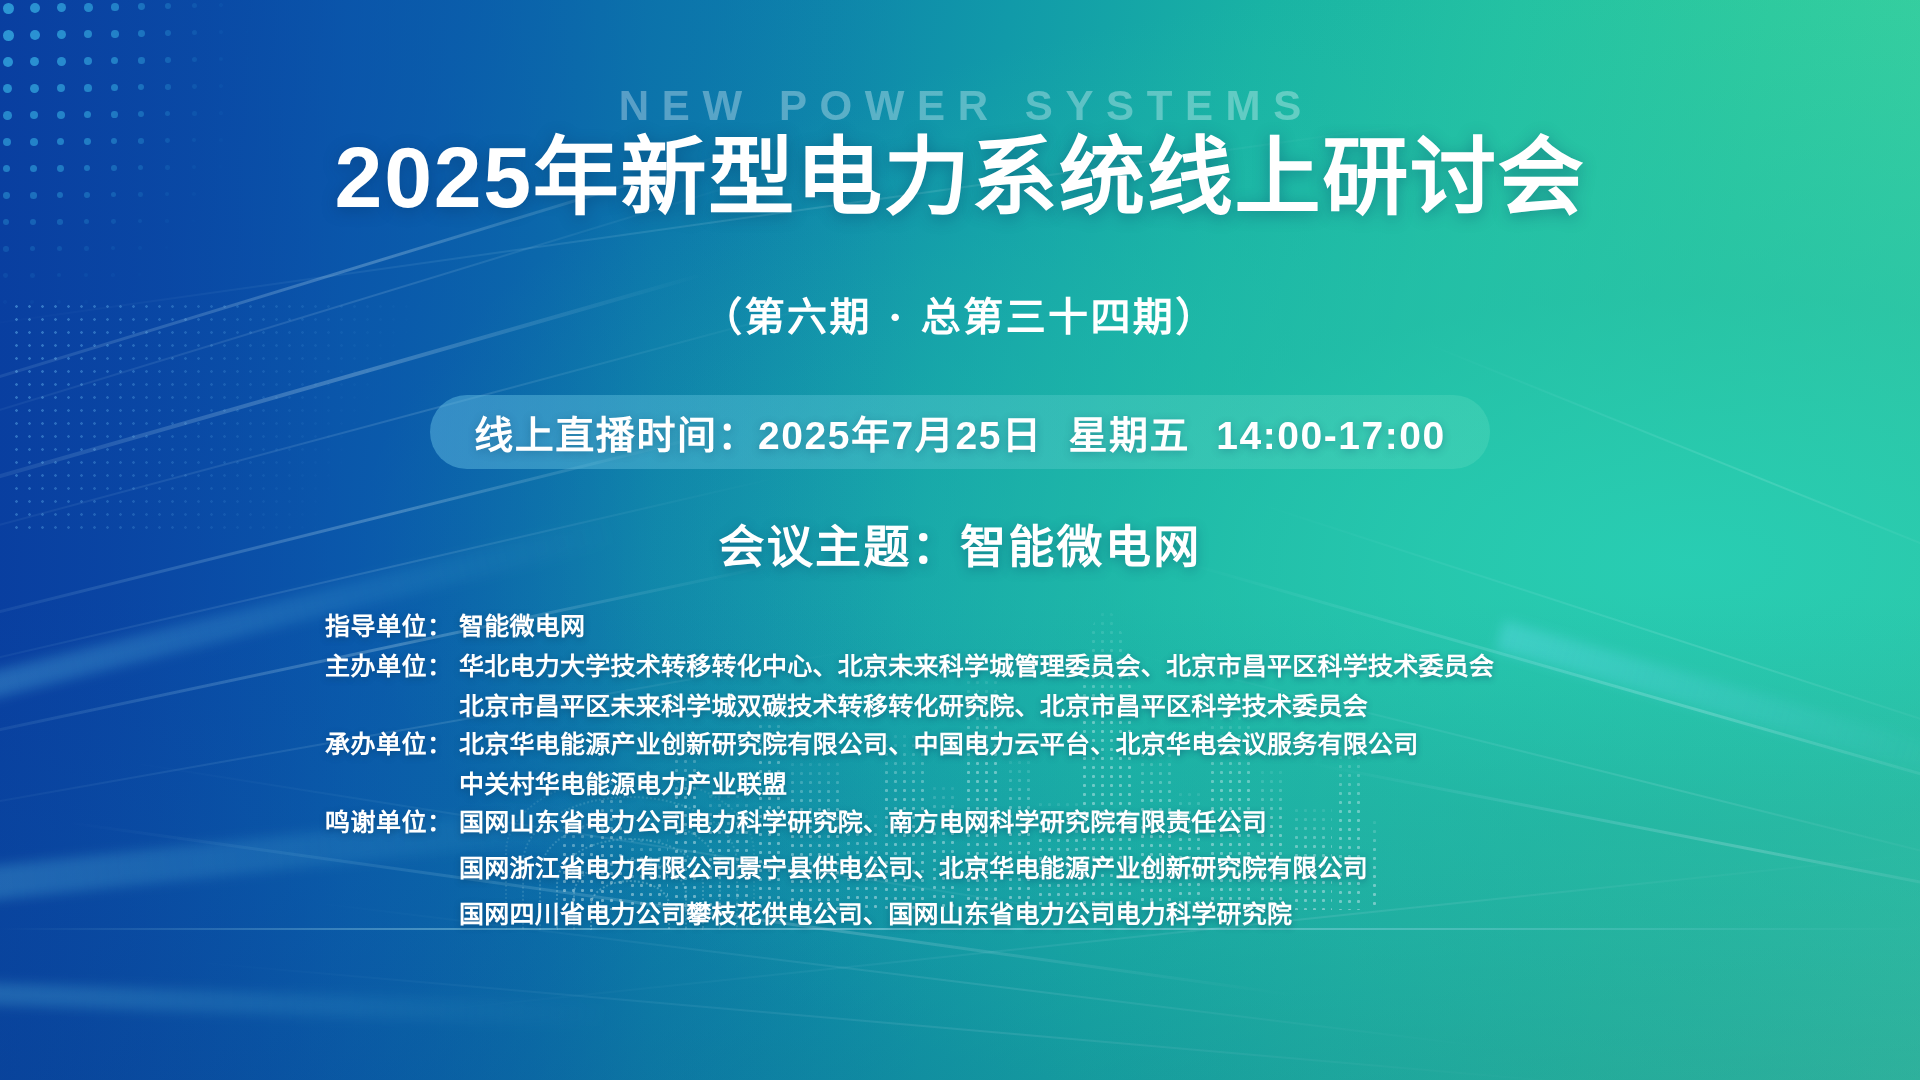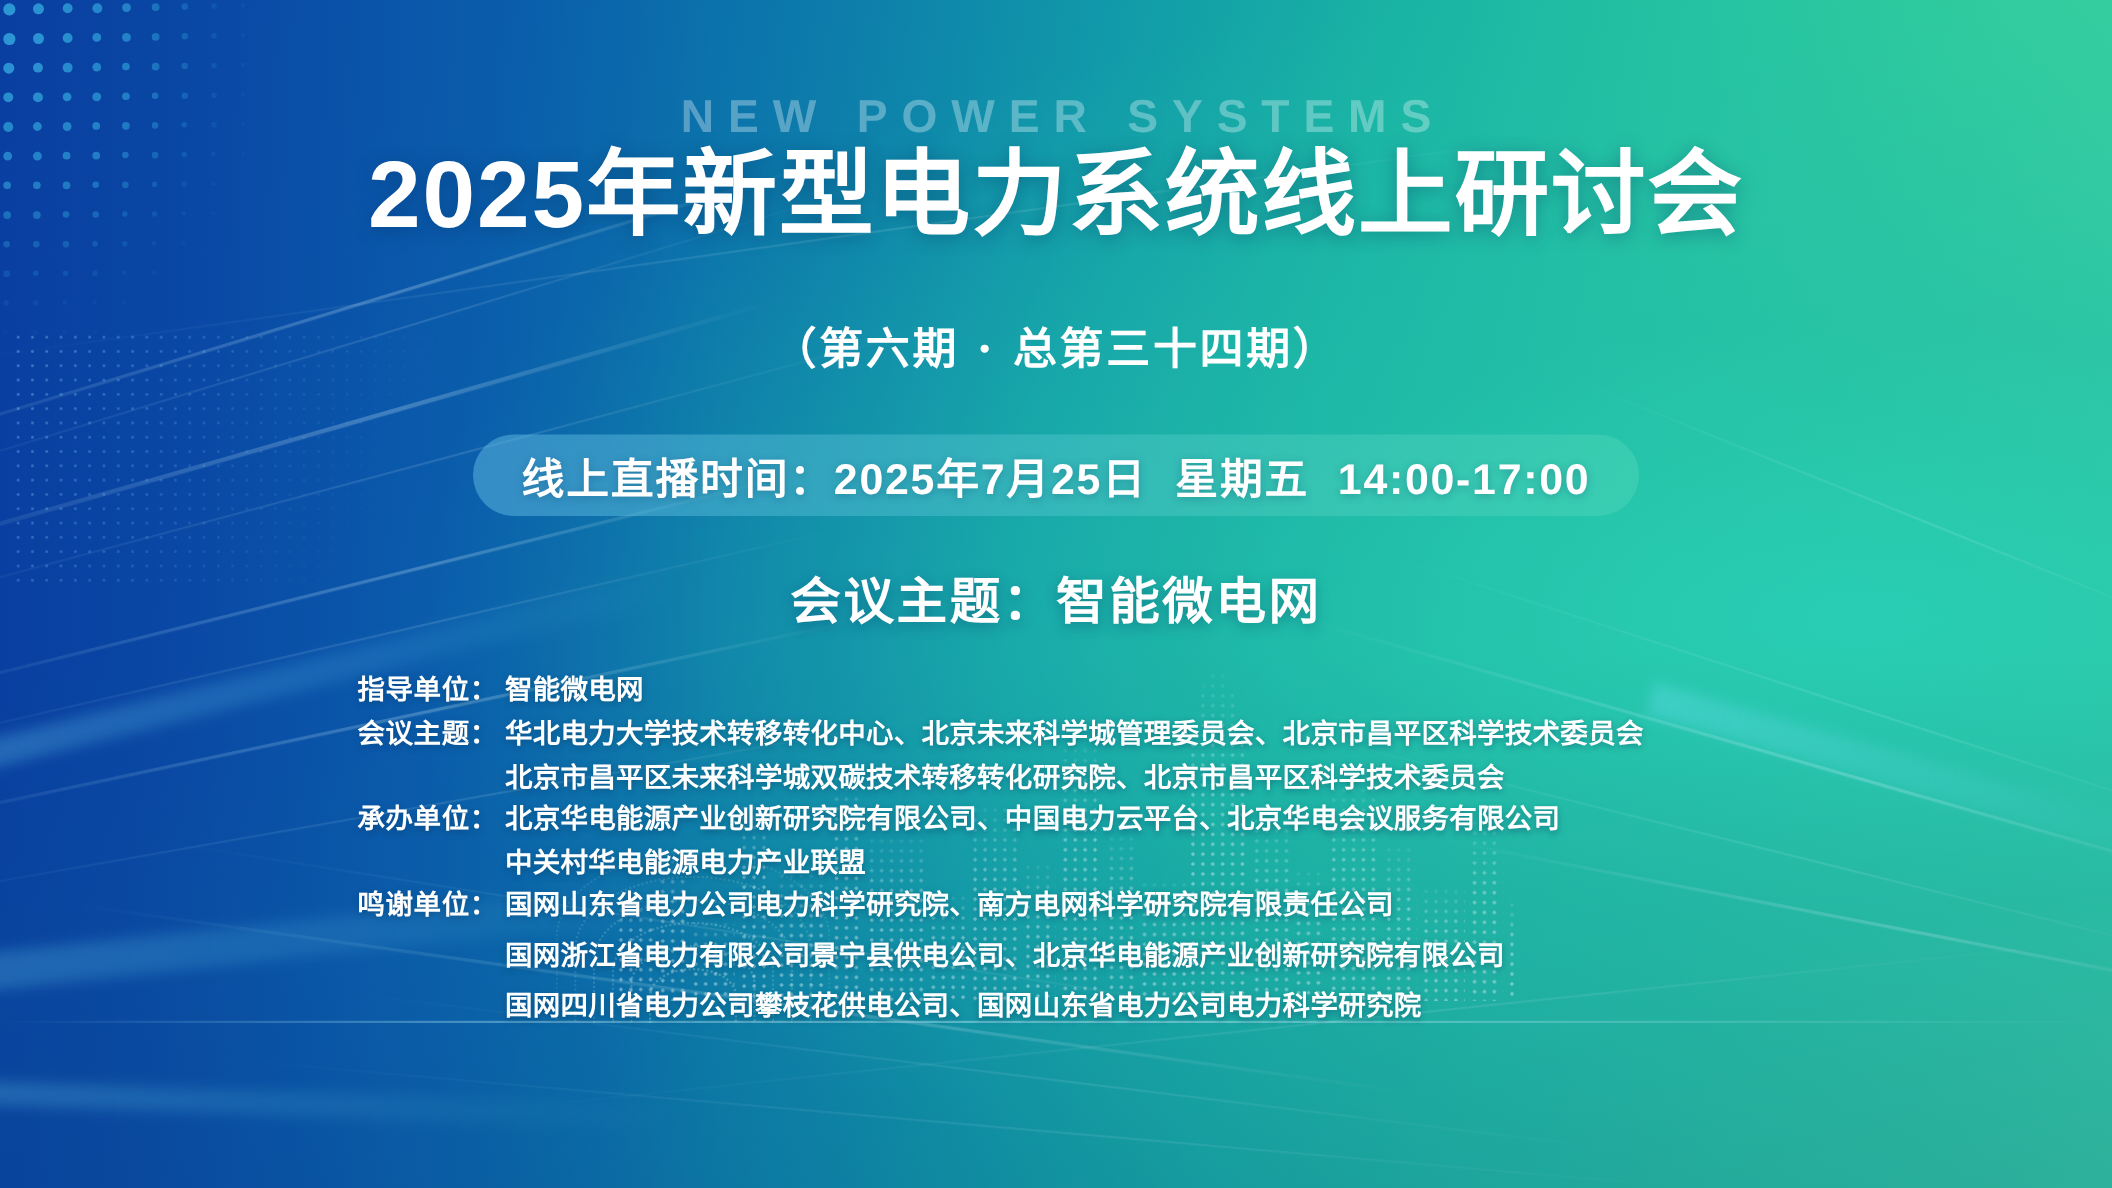--- a/index.html
+++ b/index.html
@@ -483,21 +483,21 @@
     </div>
 
     <div class="topic">会议主题：智能微电网</div>
 
     <div class="orgs" id="orgs">
         <div class="org-row">
           <div class="org-label">指导单位：</div>
           <div class="org-value">智能微电网</div>
         </div>
         <div class="org-row">
-          <div class="org-label">会议主题：</div>
+          <div class="org-label">主办单位：</div>
           <div class="org-value">华北电力大学技术转移转化中心、北京未来科学城管理委员会、北京市昌平区科学技术委员会</div>
         </div>
         <div class="org-row tight">
           <div class="org-label blank">主办单位：</div>
           <div class="org-value">北京市昌平区未来科学城双碳技术转移转化研究院、北京市昌平区科学技术委员会</div>
         </div>
         <div class="org-row">
           <div class="org-label">承办单位：</div>
           <div class="org-value">北京华电能源产业创新研究院有限公司、中国电力云平台、北京华电会议服务有限公司</div>
         </div>

